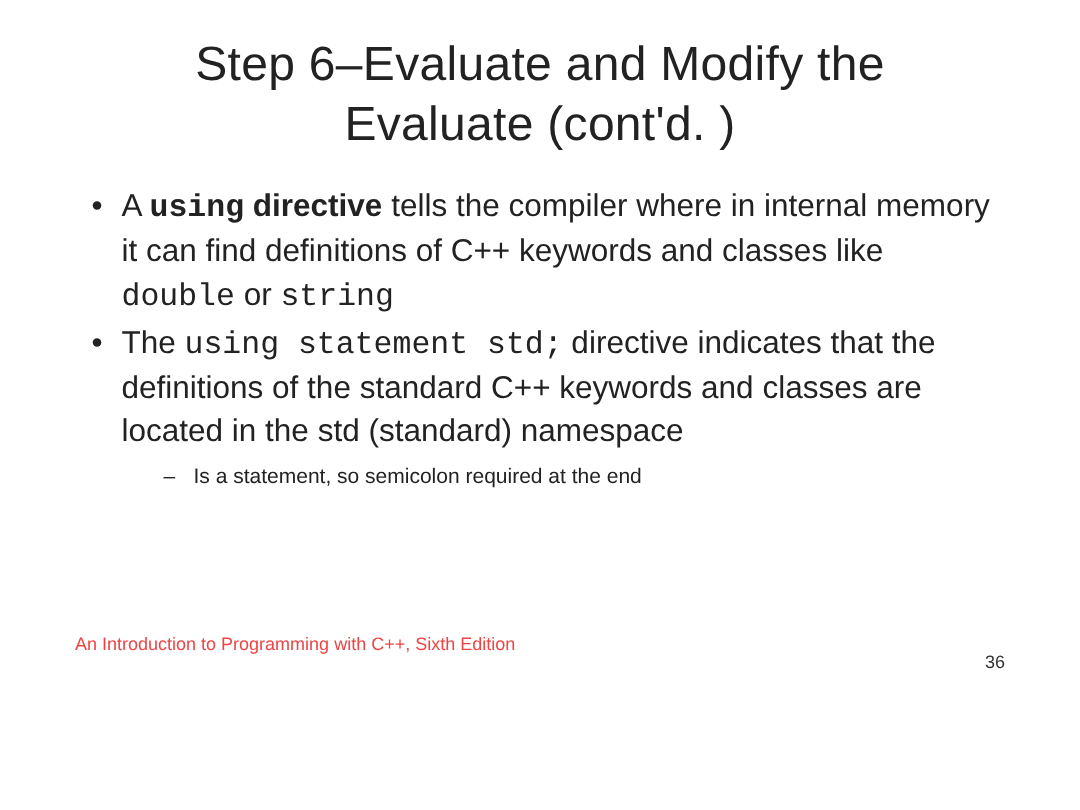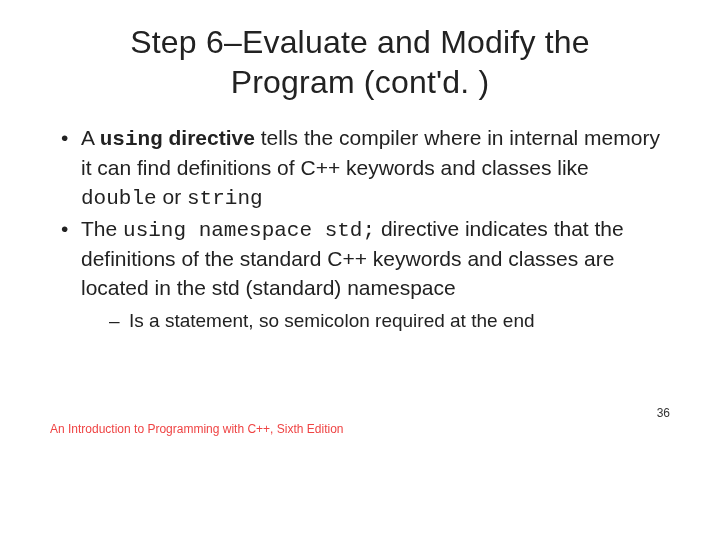--- a/index.html
+++ b/index.html
@@ -47,21 +47,21 @@
     font-size: 21px;
   }
   ul.sub {
     list-style: none;
     padding: 0;
     margin: 6px 0 6px 0;
   }
   ul.sub > li {
     position: relative;
     padding-left: 48px;
-    font-size: 19px;
+    font-size: 14px;
     line-height: 1.35;
   }
   ul.sub > li::before {
     content: "–";
     position: absolute;
     left: 28px;
     top: 0;
   }
   .code {
     font-family: "Courier New", Courier, monospace;
@@ -70,41 +70,41 @@
   .footer-left {
     position: absolute;
     left: 50px;
     bottom: 28px;
     font-size: 12px;
     color: #ef4444;
   }
   .footer-right {
     position: absolute;
     right: 50px;
-    bottom: 44px;
+    bottom: 16px;
     font-size: 12px;
     color: #333;
   }
 </style>
 </head>
 <body>
 
 <div class="slide">
 
   <h1 class="title">
     <span>Step 6–Evaluate and Modify the</span><br>
-    <span>Program (cont'd. )</span>
+    <span>Evaluate (cont'd. )</span>
   </h1>
 
   <ul class="top">
     <li>
       <span>A </span><span class="code bold">using</span><span class="bold"> directive</span><span> tells the compiler where in internal memory it can find definitions of C++ keywords and classes like </span><span class="code">double</span><span> or </span><span class="code">string</span>
     </li>
     <li>
-      <span>The </span><span class="code">using namespace std;</span><span> directive indicates that the definitions of the standard C++ keywords and classes are located in the std (standard) namespace</span>
+      <span>The </span><span class="code">using statement std;</span><span> directive indicates that the definitions of the standard C++ keywords and classes are located in the std (standard) namespace</span>
       <ul class="sub">
         <li>
           <span>Is a statement, so semicolon required at the end</span>
         </li>
       </ul>
     </li>
   </ul>
 
   <div class="footer-left">An Introduction to Programming with C++, Sixth Edition</div>
   <div class="footer-right">36</div>

